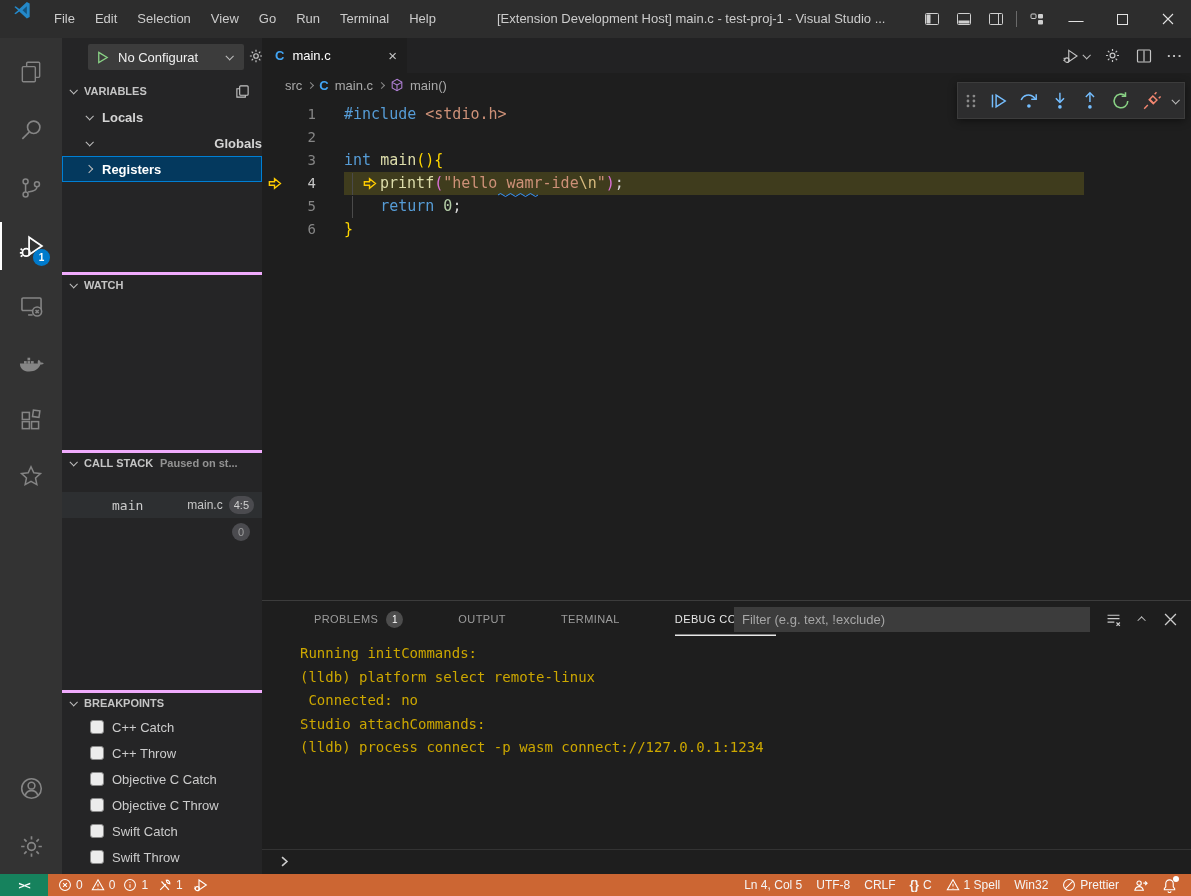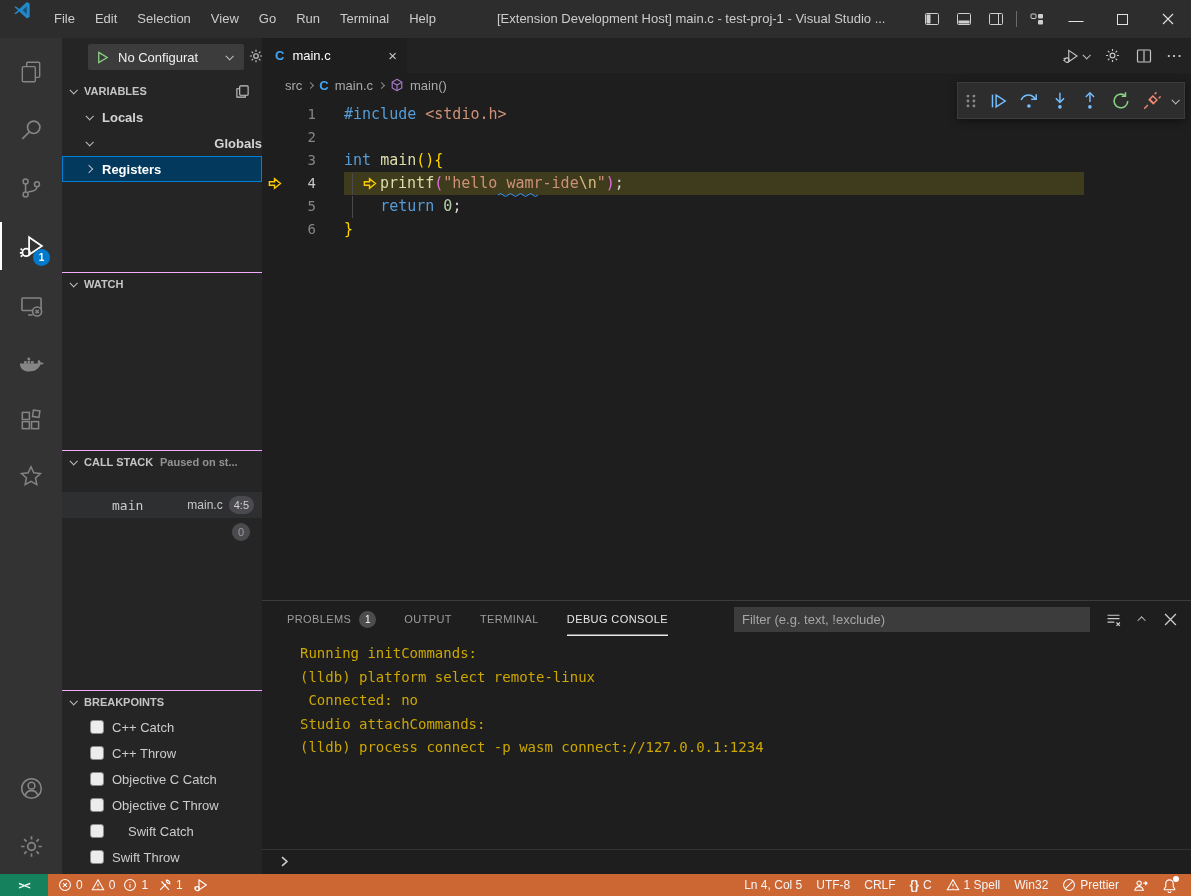--- a/index.html
+++ b/index.html
@@ -32,21 +32,21 @@
   #main{ position:absolute; left:0; top:38px; width:1191px; height:836px; }
 
   
   #activitybar{ position:absolute; left:0; top:0; width:62px; height:836px; background:var(--activity-bg); }
   .act-item{ position:absolute; left:0; width:62px; height:48px; display:flex; align-items:center; justify-content:center; color:#858585; }
   .act-item.active{ color:#ffffff; border-left:2px solid #ffffff; }
   .act-badge{ position:absolute; right:12px; bottom:4px; min-width:17px; height:17px; border-radius:9px; background:var(--badge-blue); color:#fff; font-size:10px; line-height:17px; text-align:center; font-weight:bold; }
 
   
   #sidebar{ position:absolute; left:62px; top:0; width:200px; height:836px; background:var(--sidebar-bg); overflow:hidden; }
-  .sec-border{ border-top:1px solid #f0abfc; }
+  .sec-border{ border-top:3px solid #f0abfc; }
   .sec-header{ position:absolute; left:0; width:200px; height:22px; display:flex; align-items:center; font-size:11px; font-weight:bold; color:#c5c5c5; }
   .sec-header .chev{ margin-left:8px; margin-right:8px; }
   .chev{ width:6px; height:6px; border-right:1.4px solid #bdbdbd; border-bottom:1.4px solid #bdbdbd; display:inline-block; }
   .chev.down{ transform:rotate(45deg) translateY(-1px); }
   .chev.right{ transform:rotate(-45deg); }
   .chev.up{ transform:rotate(-135deg) translateY(-2px); }
 
   #debug-toolbar-row{ position:absolute; left:0; top:0; width:200px; height:38px; }
   #config-dropdown{ position:absolute; left:26px; top:6px; width:156px; height:26px; background:var(--input-bg); display:flex; align-items:center; border-radius:2px; }
   #config-dropdown .label{ margin-left:8px; color:#f0f0f0; font-size:13px; white-space:nowrap; overflow:hidden; width:108px; }
@@ -98,21 +98,21 @@
   .inline-arrow{ display:inline-block; width:36px; height:23px; vertical-align:top; position:relative; }
   .inline-arrow svg{ position:absolute; left:18px; top:4px; }
   .squiggle{ position:absolute; left:154px; top:20px; }
 
   #float-debugbar{ position:absolute; right:6px; top:44px; width:228px; height:37px; background:#2d2d2e; border:1px solid #3c3c3c; box-shadow:0 2px 8px rgba(0,0,0,.45); display:flex; align-items:center; padding:0 6px; gap:9px; }
 
   
   #panel{ position:absolute; left:262px; top:562px; width:929px; height:274px; background:var(--editor-bg); border-top:1px solid #3c3c3c; }
   #panel-header{ position:absolute; left:0; top:0; width:929px; height:36px; display:flex; align-items:center; }
   #panel-tabs{ display:flex; align-items:center; margin-left:25px; gap:28px; }
-  .panel-tab{ font-size:11px; letter-spacing:.4px; color:#9d9d9d; display:flex; align-items:center; gap:8px; height:34px; }
+  .panel-tab{ font-size:11px; letter-spacing:.4px; color:#9d9d9d; display:flex; align-items:center; gap:8px; height:34px;margin-left:27px; }
   .panel-tab.active{ color:#e7e7e7; box-shadow:inset 0 -1.5px 0 #e7e7e7; }
   .count-badge{ background:#4d4d4d; color:#ffffff; width:17px; height:17px; border-radius:9px; font-size:10px; line-height:17px; text-align:center; letter-spacing:0; }
   #console-filter{ position:absolute; left:472px; top:6px; width:356px; height:25px; background:var(--input-bg); border:none; color:#e0e0e0; font-size:13px; padding:0 8px; font-family:"Liberation Sans", sans-serif; }
   #console-filter::placeholder{ color:#a6a6a6; }
   #panel-actions{ position:absolute; right:14px; top:0; height:36px; display:flex; align-items:center; gap:18px; color:#cccccc; }
   #console-output{ position:absolute; left:0; top:36px; width:929px; height:212px; padding:5px 0 0 38px; font-family:"DejaVu Sans Mono", monospace; font-size:14px; color:var(--console-text); }
   .console-line{ height:23.5px; line-height:23.5px; white-space:pre; }
   #console-input-row{ position:absolute; left:0; top:248px; width:929px; height:25px; border-top:1px solid #333333; }
   #console-prompt{ position:absolute; left:16px; top:5px; }
 
@@ -337,21 +337,21 @@
             <span>C++ Throw</span>
           </div>
           <div class="bp-row" style="top: 728px;">
             <span class="bp-check"></span>
             <span>Objective C Catch</span>
           </div>
           <div class="bp-row" style="top: 754px;">
             <span class="bp-check"></span>
             <span>Objective C Throw</span>
           </div>
-          <div class="bp-row" style="top: 780px; gap: 16px;">
+          <div class="bp-row" style="top: 780px;">
             <span class="bp-check"></span>
             <span>Swift Catch</span>
           </div>
           <div class="bp-row" style="top: 806px;">
             <span class="bp-check"></span>
             <span>Swift Throw</span>
           </div>
         </div>
     </div>
 

